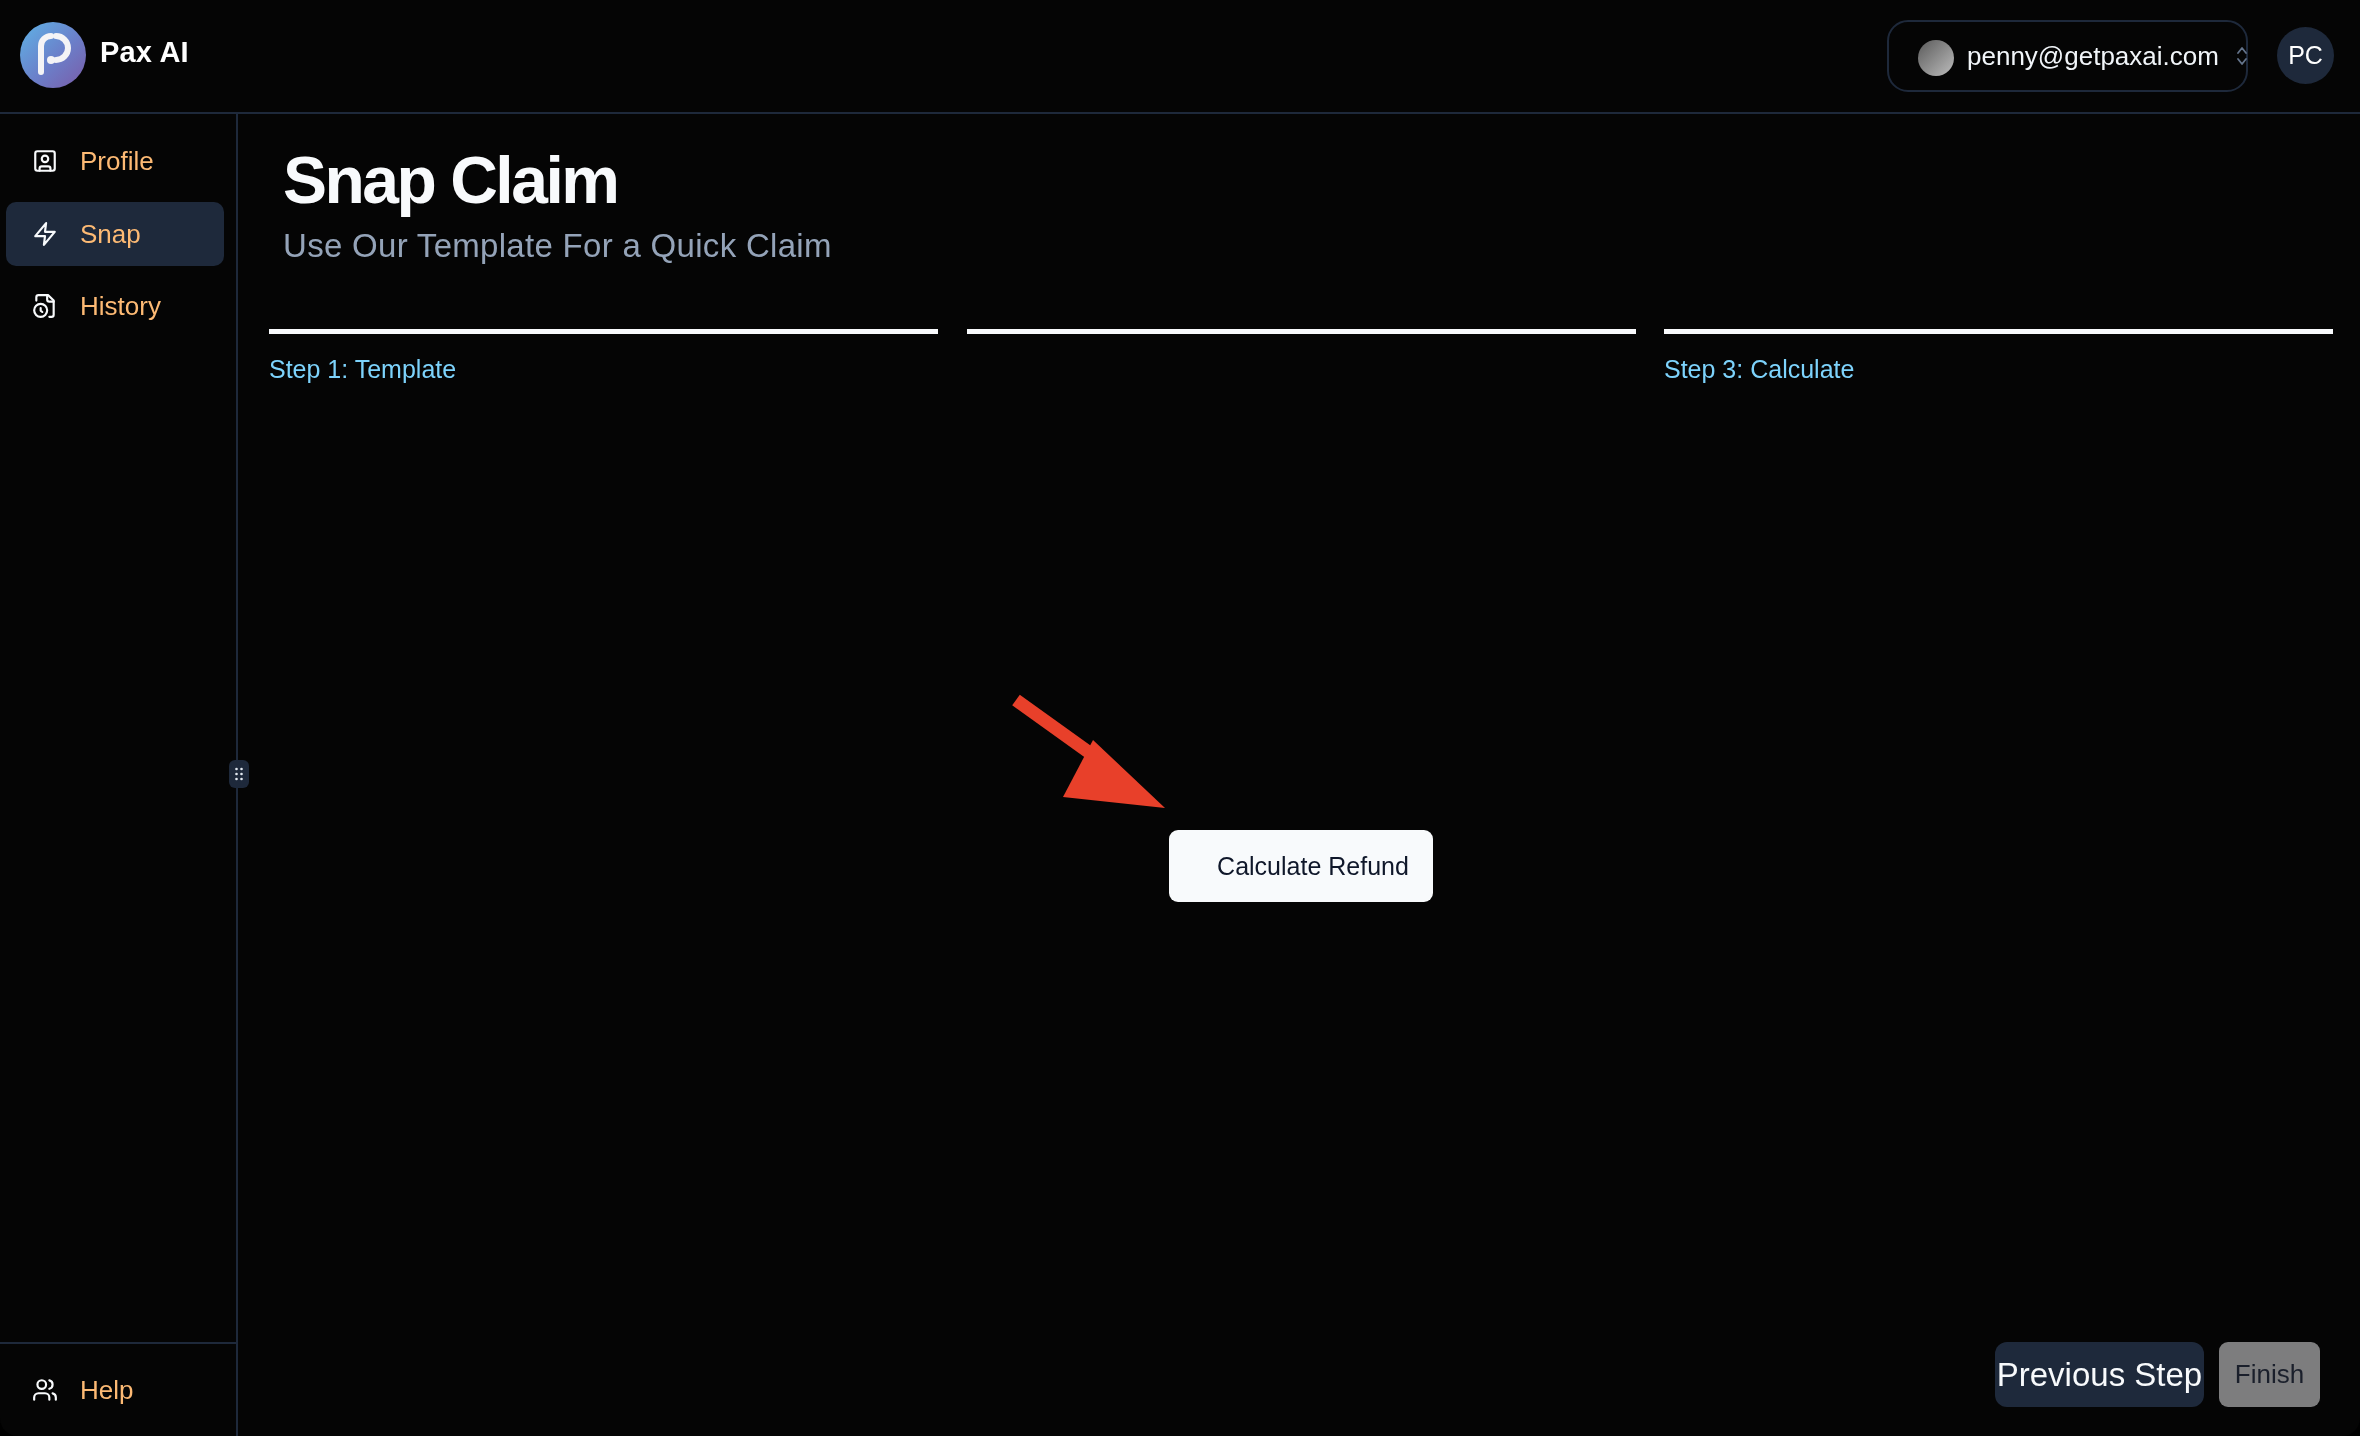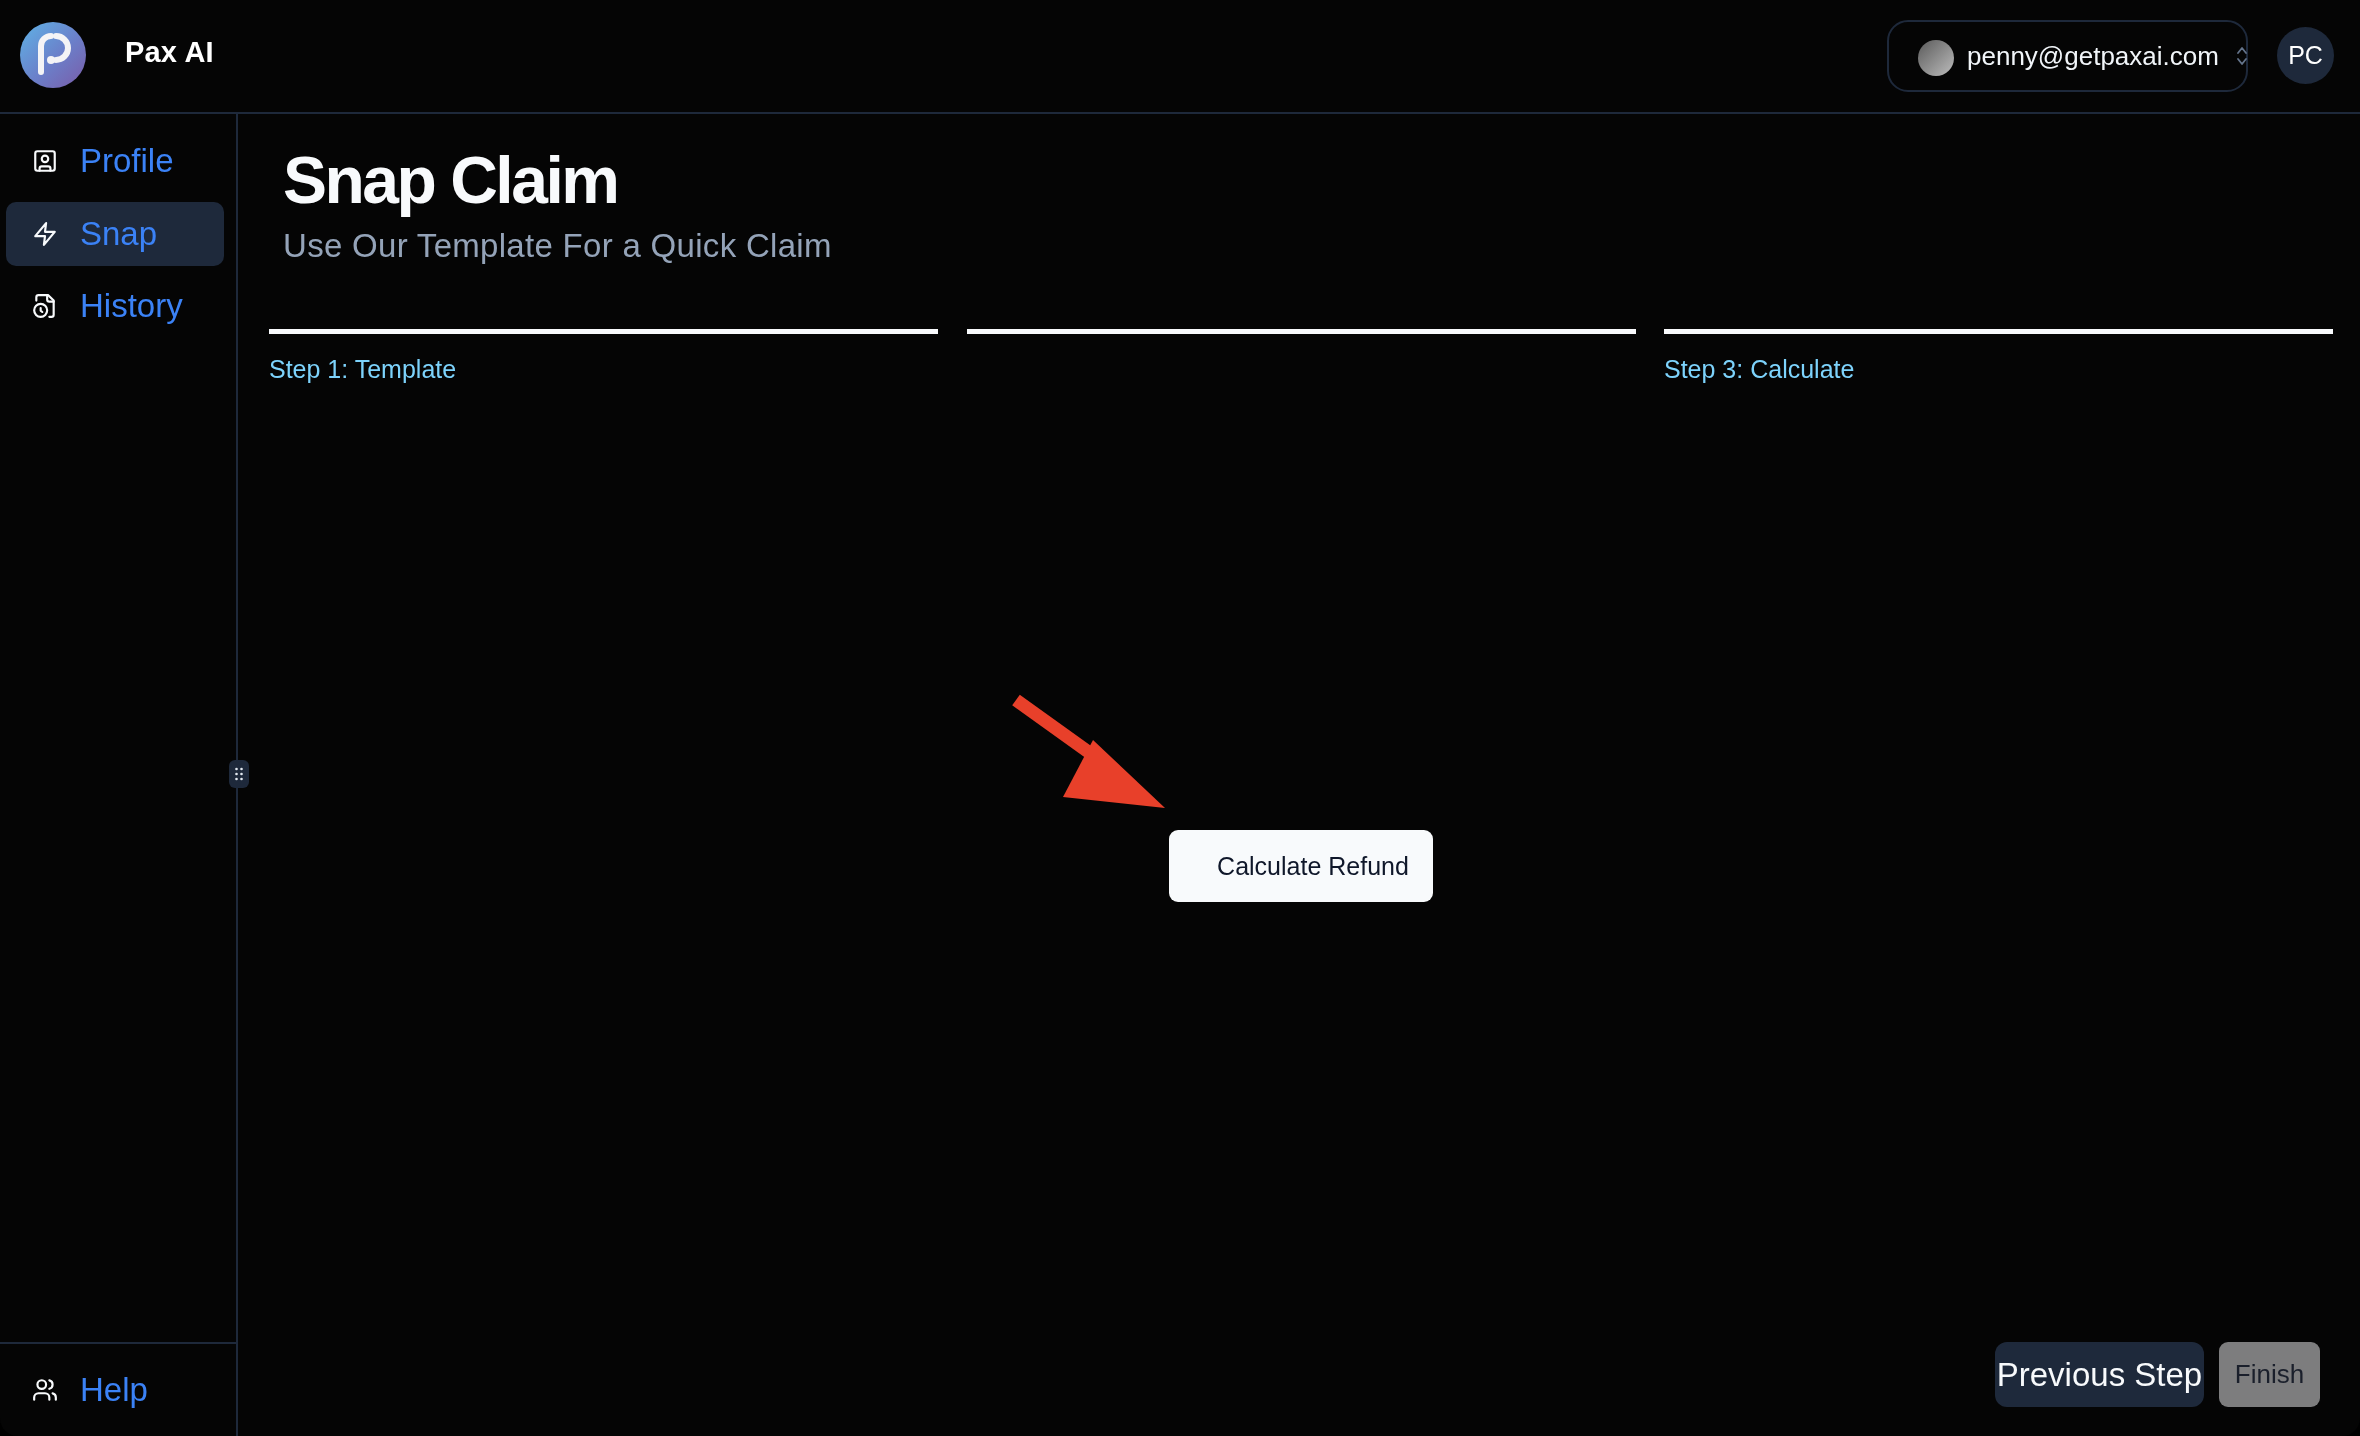--- a/index.html
+++ b/index.html
@@ -6,36 +6,36 @@
   html, body { width: 2360px; height: 1436px; background: #000; overflow: hidden; }
   body { font-family: "Liberation Sans", "DejaVu Sans", sans-serif; color: #f8fafc; position: relative; }
 
   .app { position: absolute; inset: 0; background: #050505; border-radius: 0 0 18px 18px; overflow: hidden; }
 
   
   .topbar { position: absolute; left: 0; top: 0; width: 2360px; height: 114px; border-bottom: 2px solid #1e293b; background: #050505; }
   .logo { position: absolute; left: 20px; top: 22px; width: 66px; height: 66px; border-radius: 50%;
           background: linear-gradient(135deg, #5fb3e6 0%, #6b7fc9 55%, #7a5ba8 100%); }
   .logo svg { position: absolute; left: 0; top: 0; }
-  .brand { position: absolute; left: 100px; top: 36px; font-size: 29px; font-weight: 700; color: #fff; letter-spacing: 0.2px; margin-left: 25px; }
+  .brand { position: absolute; left: 100px; top: 36px; font-size: 29px; font-weight: 700; color: #fff; letter-spacing: 0.2px; }
 
   .account { position: absolute; left: 1887px; top: 20px; width: 361px; height: 72px; border: 2px solid #1e293b; border-radius: 21px; }
   .acc-avatar { position: absolute; left: 29px; top: 18px; width: 36px; height: 36px; border-radius: 50%;
                 background: linear-gradient(135deg, #5a5a5a 0%, #bdbdbd 100%); }
   .acc-email { position: absolute; left: 78px; top: 19px; font-size: 26px; color: #f1f5f9; }
   .acc-chevron { position: absolute; left: 347px; top: 22px; }
   .user-avatar { position: absolute; left: 2277px; top: 27px; width: 57px; height: 57px; border-radius: 50%; background: #1e293b;
                  color: #fff; font-size: 25px; display: flex; align-items: center; justify-content: center; }
 
   
   .sidebar { position: absolute; left: 0; top: 114px; width: 238px; height: 1322px; border-right: 2px solid #1e293b; background: #050505; }
   .nav-item { position: absolute; left: 6px; width: 218px; height: 64px; border-radius: 10px; display: flex; align-items: center; padding-left: 24px; cursor: pointer; }
   .nav-item.active { background: #1e293b; }
   .nav-item .ic { width: 30px; height: 30px; display: inline-flex; align-items: center; justify-content: center; margin-right: 20px; }
-  .nav-item .lbl { font-size: 33px; color: #3b82f6; }
+  .nav-item .lbl { font-size: 26px; color: #fdba74; }
   .sidebar-divider { position: absolute; left: 0; bottom: 92px; width: 236px; height: 2px; background: #1e293b; }
 
   .resize-handle { position: absolute; left: 229px; top: 760px; width: 20px; height: 28px; border-radius: 6px; background: #1e293b; cursor: col-resize; }
   .resize-handle svg { position: absolute; left: 5px; top: 6px; }
 
   
   .title { position: absolute; left: 283px; top: 142px; font-size: 66px; font-weight: 700; color: #f8fafc; letter-spacing: -2.5px; }
   .subtitle { position: absolute; left: 283px; top: 227px; font-size: 33px; color: #94a3b8; letter-spacing: 0.3px; }
 
   .step { position: absolute; top: 329px; width: 669px; }

